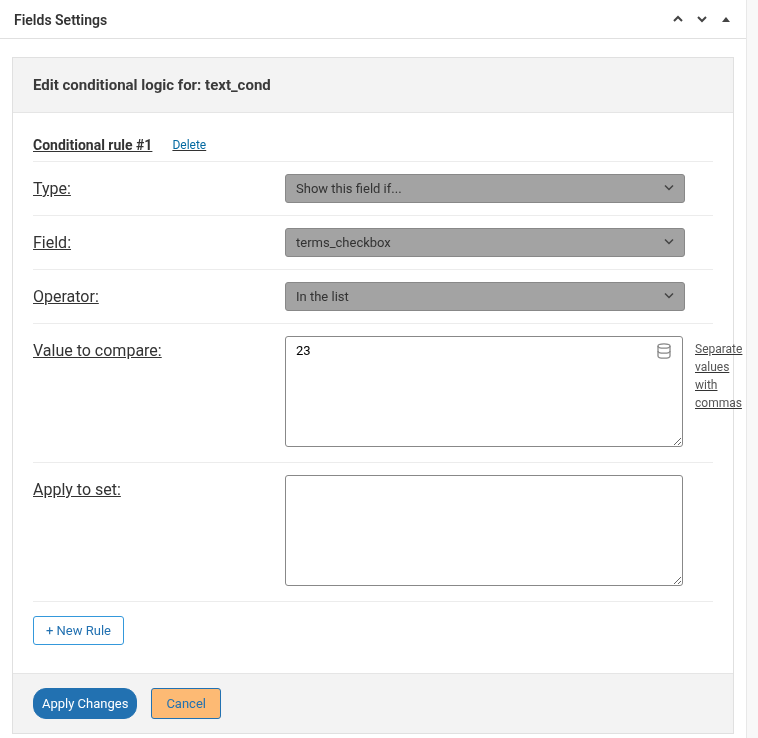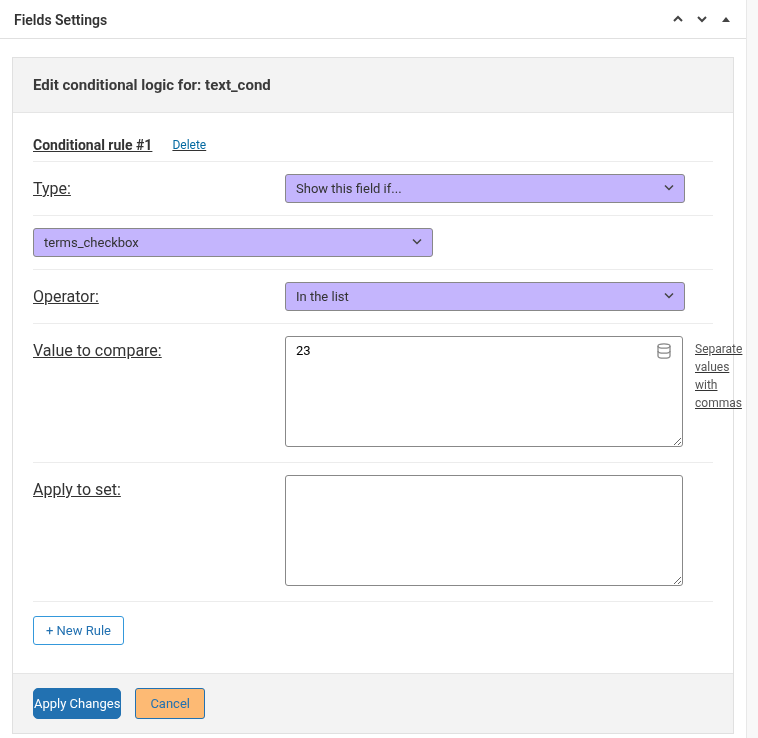--- a/index.html
+++ b/index.html
@@ -98,21 +98,21 @@
       position: relative;
       width: 400px;
     }
     .select-wrapper select {
       width: 100%;
       appearance: none;
       -webkit-appearance: none;
       padding: 6px 30px 6px 10px;
       border: 1px solid #888;
       border-radius: 3px;
-      background: #c4b5fd;
+      background: #a3a3a3;
       font-size: 13px;
       font-family: inherit;
       color: #333;
       cursor: pointer;
     }
     .select-wrapper .chevron {
       position: absolute;
       right: 10px;
       top: 50%;
       transform: translateY(-50%);
@@ -165,22 +165,22 @@
       background: #f3f3f3;
       padding: 14px 20px;
       display: flex;
       gap: 14px;
       border-top: 1px solid #e5e5e5;
     }
     .btn-primary {
       background: #2271b1;
       color: #fff;
       border: 1px solid #2271b1;
-      padding: 7px 0;
-      border-radius: 5px;
+      padding: 7px 8px;
+      border-radius: 13px;
       font-size: 13px;
       cursor: pointer;
       font-family: inherit;
     }
     .btn-secondary {
       background: #fdba74;
       color: #2271b1;
       border: 1px solid #2271b1;
       padding: 7px 14px;
       border-radius: 3px;
@@ -265,20 +265,21 @@
               <span class="chevron">
                 <svg width="12" height="12" viewBox="0 0 12 12" fill="none" stroke="#444" stroke-width="1.5">
                     <path d="M2 4 L6 8 L10 4"></path>
                   </svg>
               </span>
             </div>
           </div>
         </div>
 
         <div class="rule-row">
+          <div class="rule-label">Field:</div>
           <div class="rule-control">
             <div class="select-wrapper">
               <select>
                 <option>terms_checkbox</option>
               </select>
               <span class="chevron">
                 <svg width="12" height="12" viewBox="0 0 12 12" fill="none" stroke="#444" stroke-width="1.5">
                     <path d="M2 4 L6 8 L10 4"></path>
                   </svg>
               </span>

